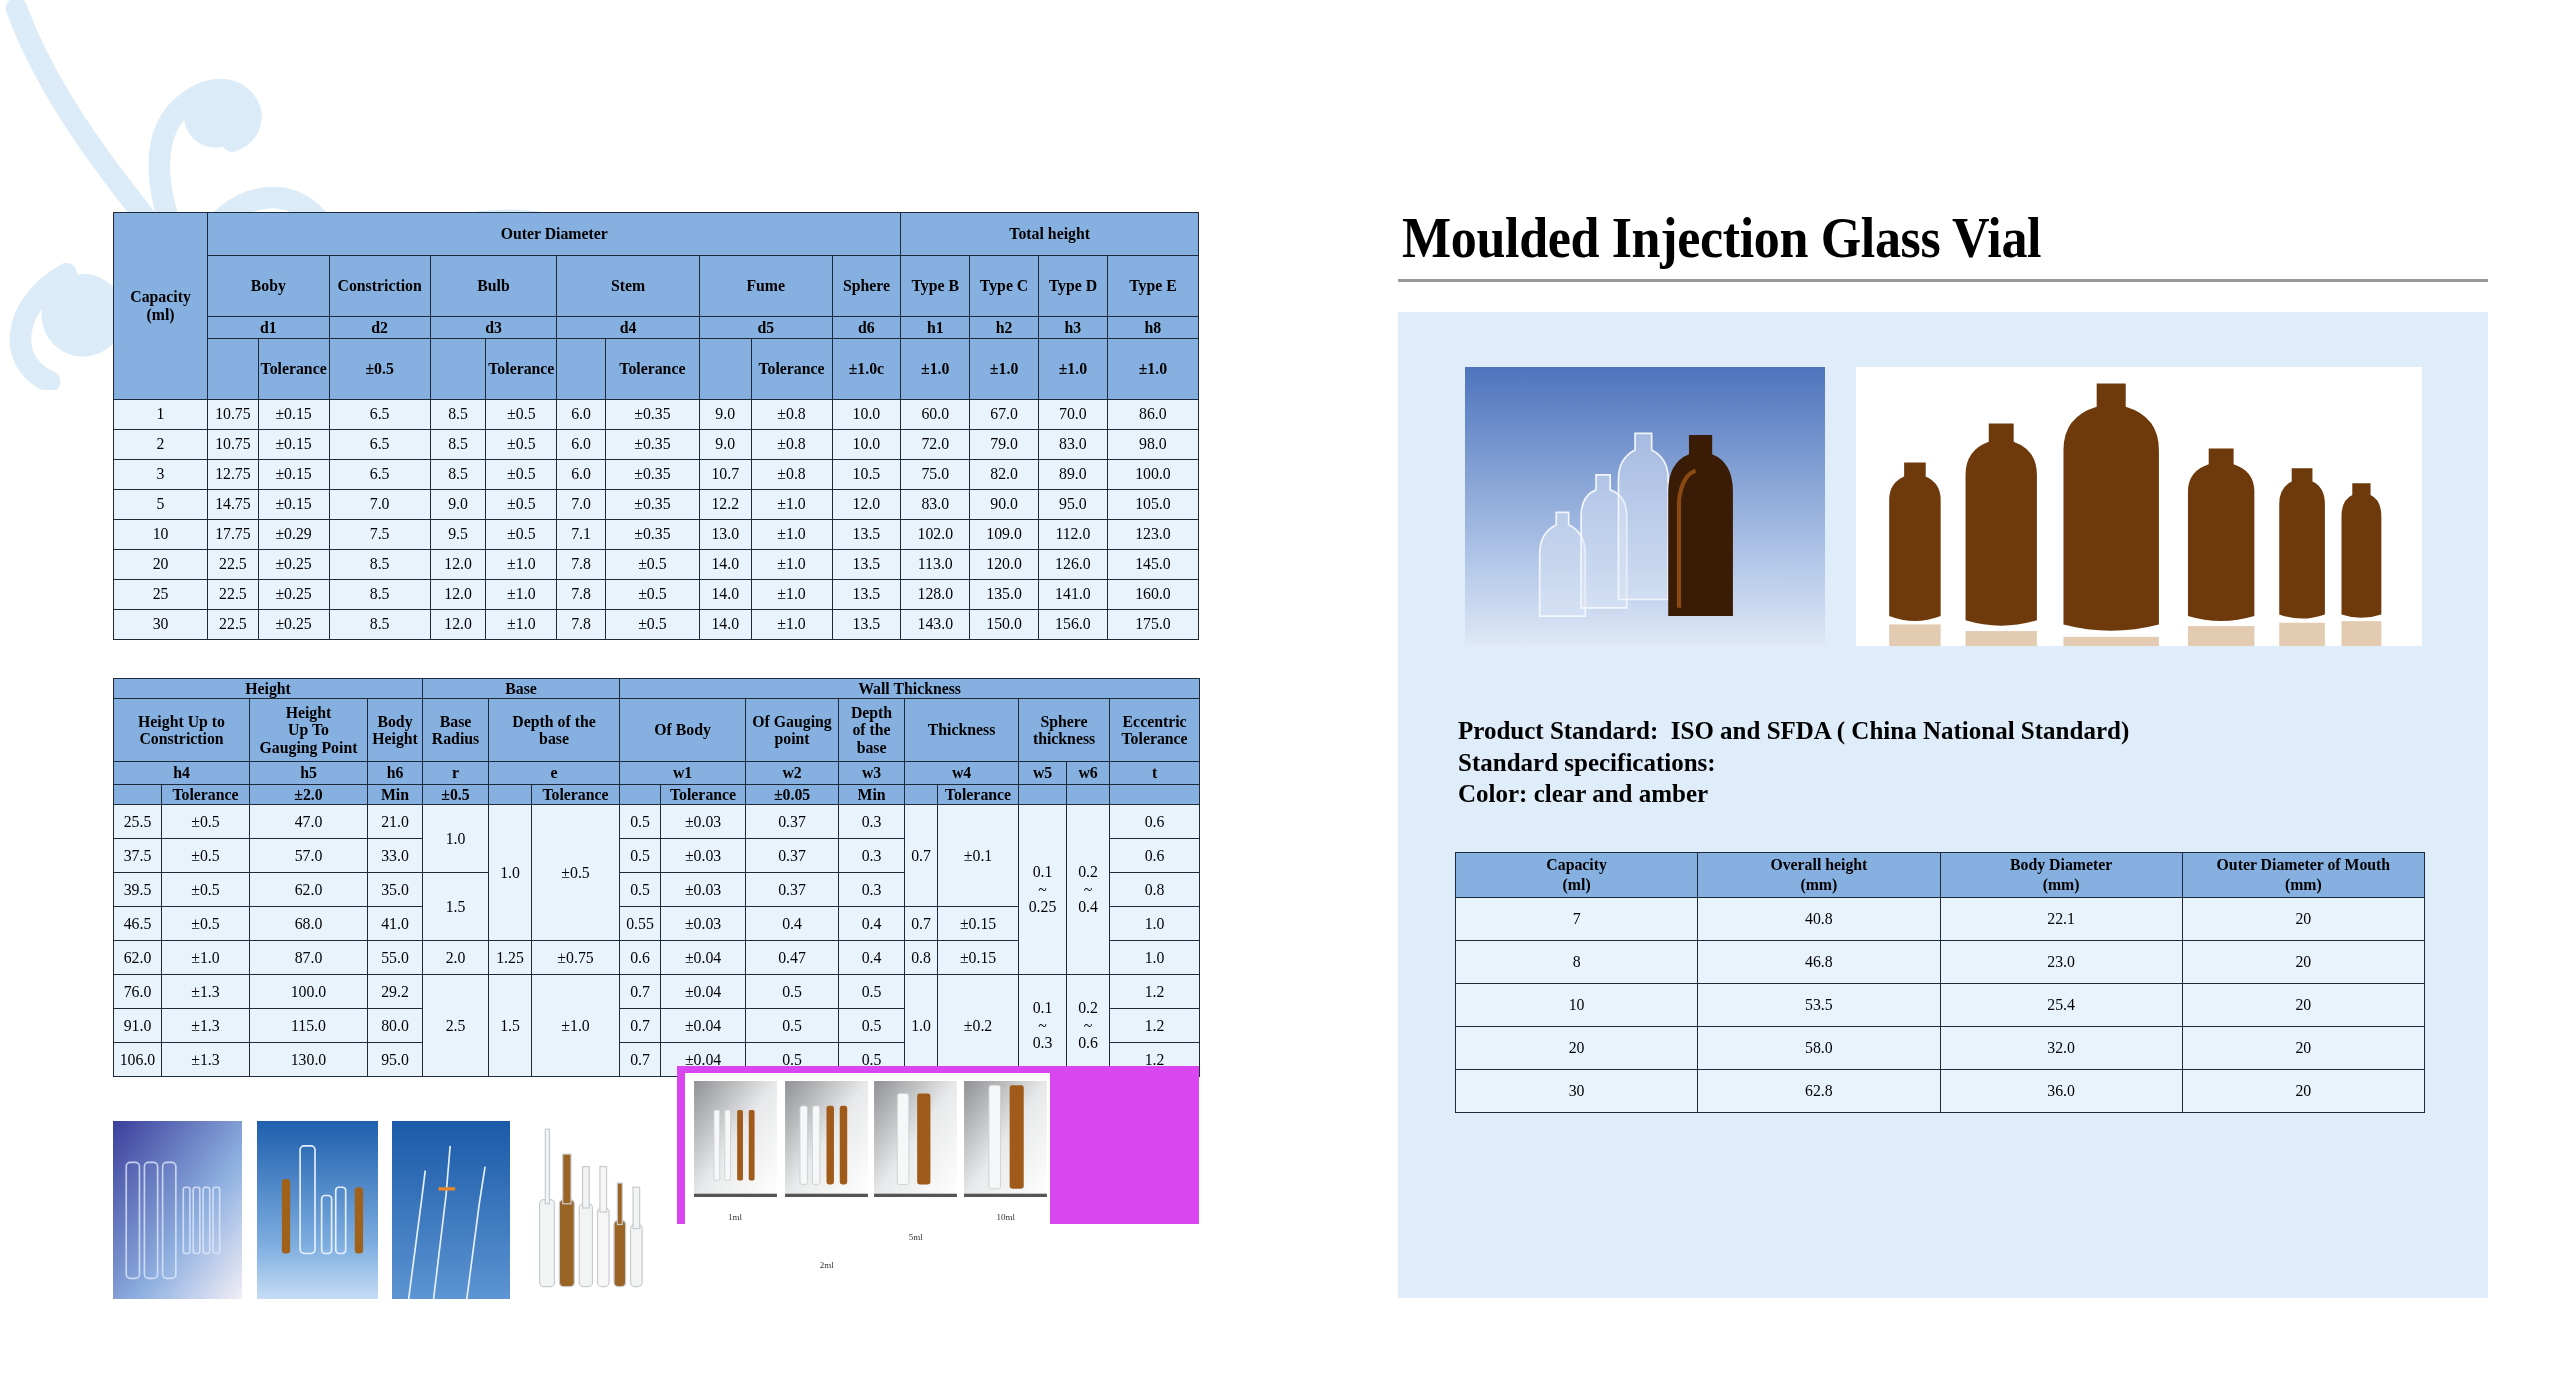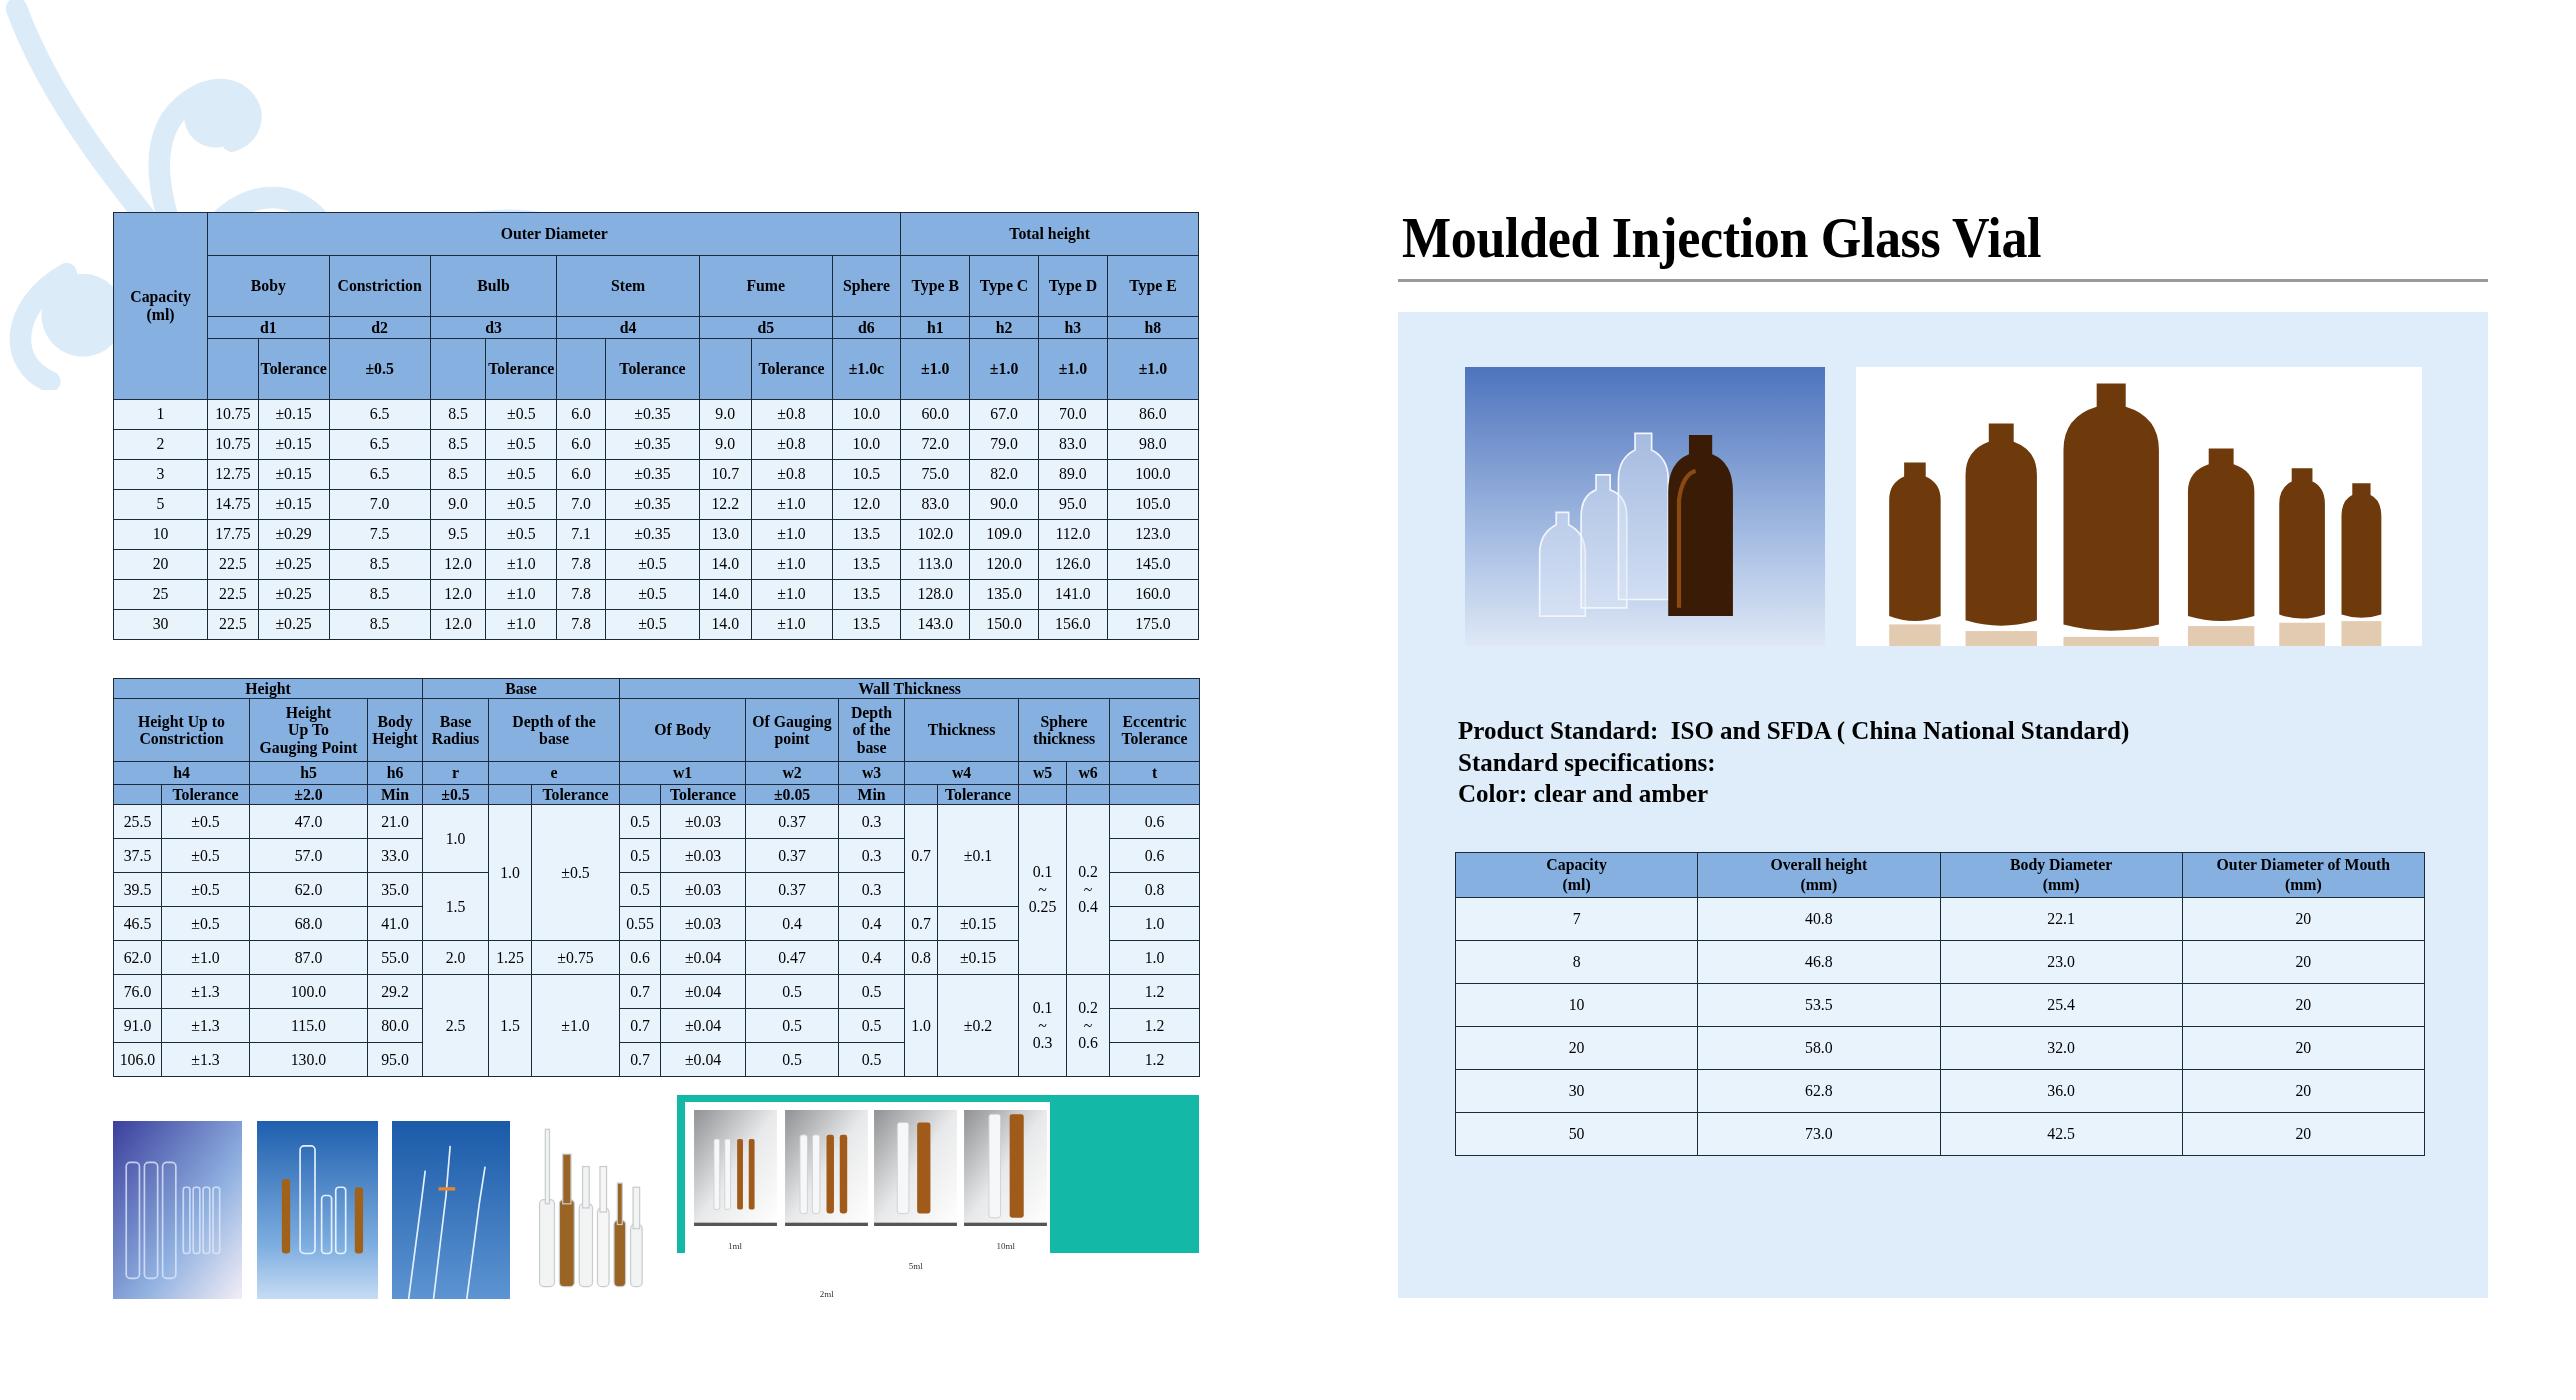--- a/index.html
+++ b/index.html
@@ -21,21 +21,21 @@
   #tbl-top td { font-size: 15.8px; height: 30px; }
 
   #tbl-bot { left: 113px; top: 678px; width: 1086px; }
   #tbl-bot th { font-size: 15.8px; }
   #tbl-bot td { font-size: 15.8px; height: 34px; }
 
   .strip { position: absolute; top: 1121px; height: 178px; }
   .photo { position: absolute; top: 0; height: 178px; overflow: hidden; }
   .photo svg { width: 100%; height: 100%; display: block; }
 
-  .amp-box { position: absolute; left: 677px; top: 1095px; width: 522px; height: 158px; background: #14b8a6; }
+  .amp-box { position: absolute; left: 677px; top: 1066px; width: 522px; height: 158px; background: #d946ef; }
   .amp-inner { position: absolute; left: 8.3px; top: 6.6px; width: 365px; height: 158px; background: #ffffff; }
   .amp-card { position: absolute; top: 8.3px; width: 83px; height: 116px; }
   .amp-label { position: absolute; top: 139px; width: 83px; text-align: center; font-size: 9px; color: #333; }
 
   .title { position: absolute; left: 1402px; top: 206px; font-family: "Liberation Serif", serif; font-weight: bold; font-size: 56px; letter-spacing: -0.4px; white-space: nowrap; transform: scaleX(0.93); transform-origin: left top; }
   .title-rule { position: absolute; left: 1398px; top: 279px; width: 1090px; height: 2.5px; background: #9a9a9a; }
 
   .panel { position: absolute; left: 1398px; top: 312px; width: 1090px; height: 986px; background: #deedf9; }
   .vial-photo { position: absolute; overflow: hidden; }
   .info { position: absolute; left: 1458px; top: 715px; font-weight: bold; font-size: 25px; line-height: 31.5px; }
@@ -704,21 +704,15 @@
         <td>58.0</td>
         <td>32.0</td>
         <td>20</td>
       </tr>
   <tr>
         <td>30</td>
         <td>62.8</td>
         <td>36.0</td>
         <td>20</td>
       </tr>
-  <tr>
-        <td>50</td>
-        <td>73.0</td>
-        <td>42.5</td>
-        <td>20</td>
-      </tr>
 </tbody>
   </table>
 
 
 </body></html>

